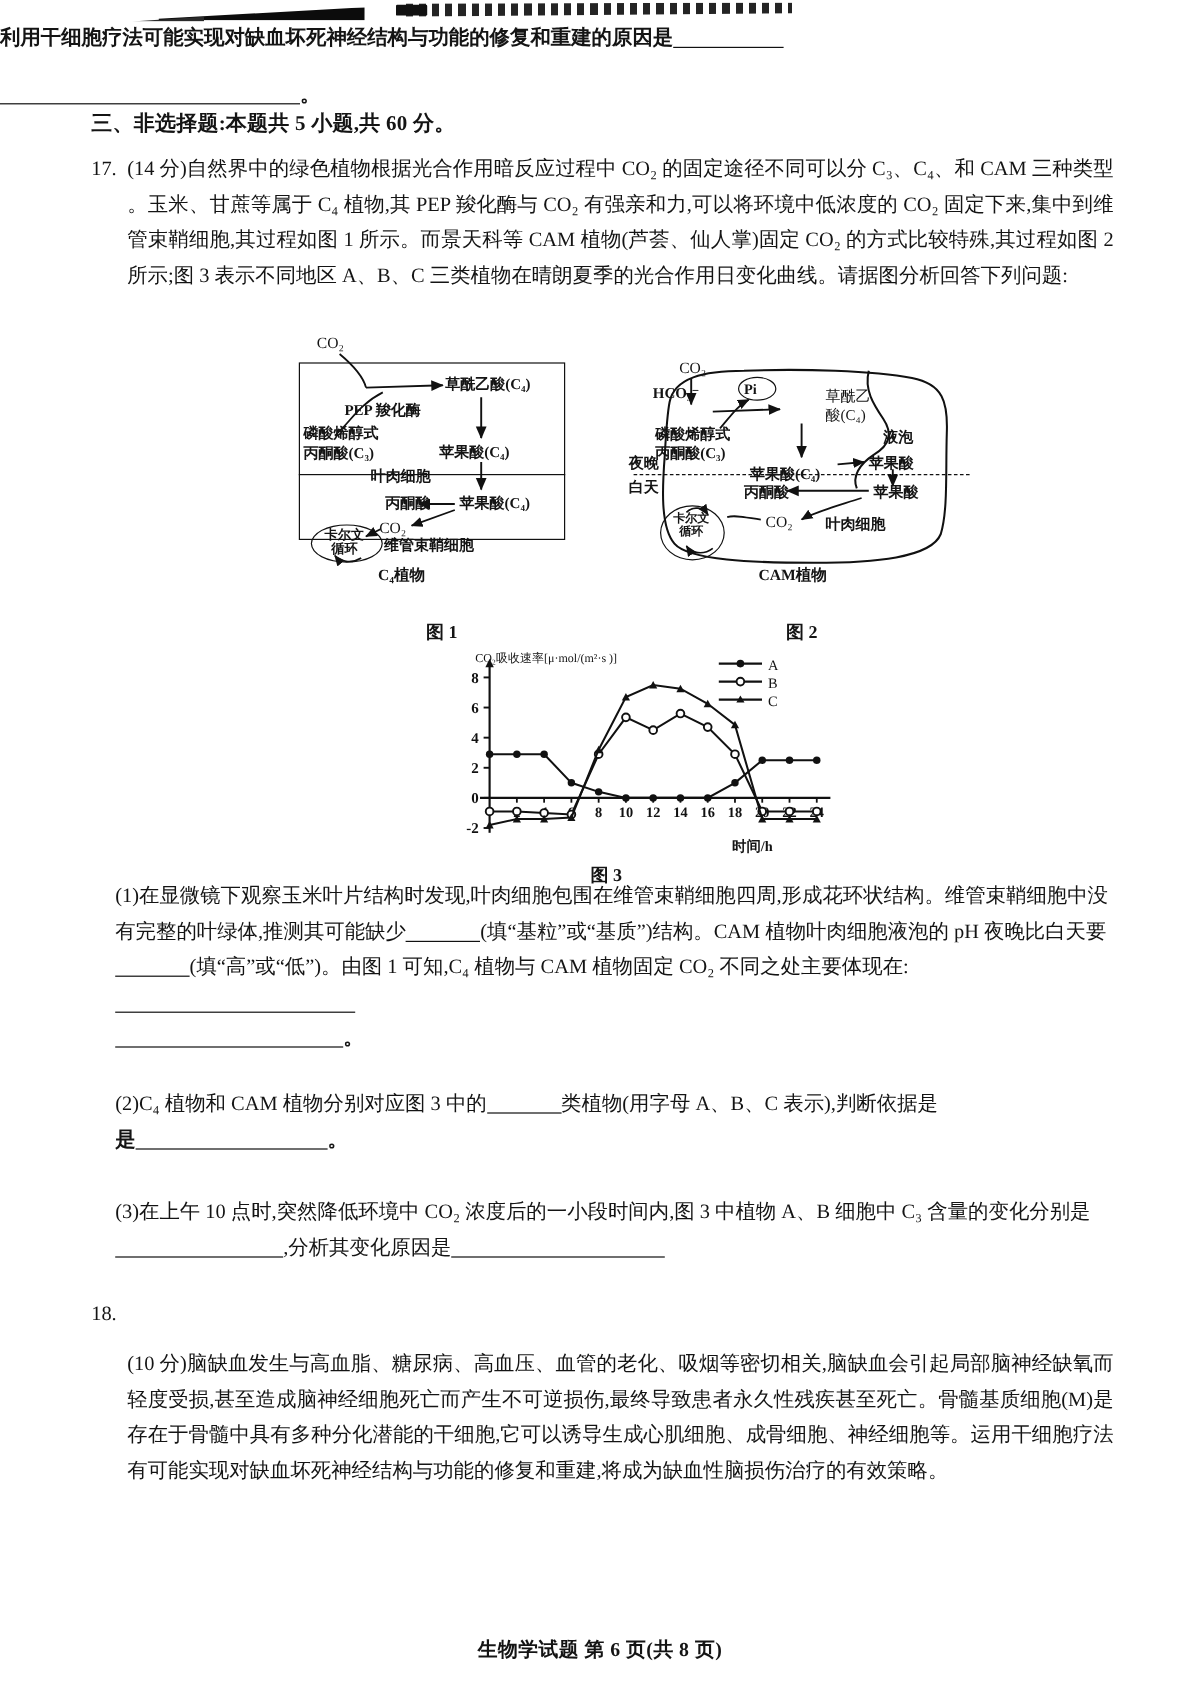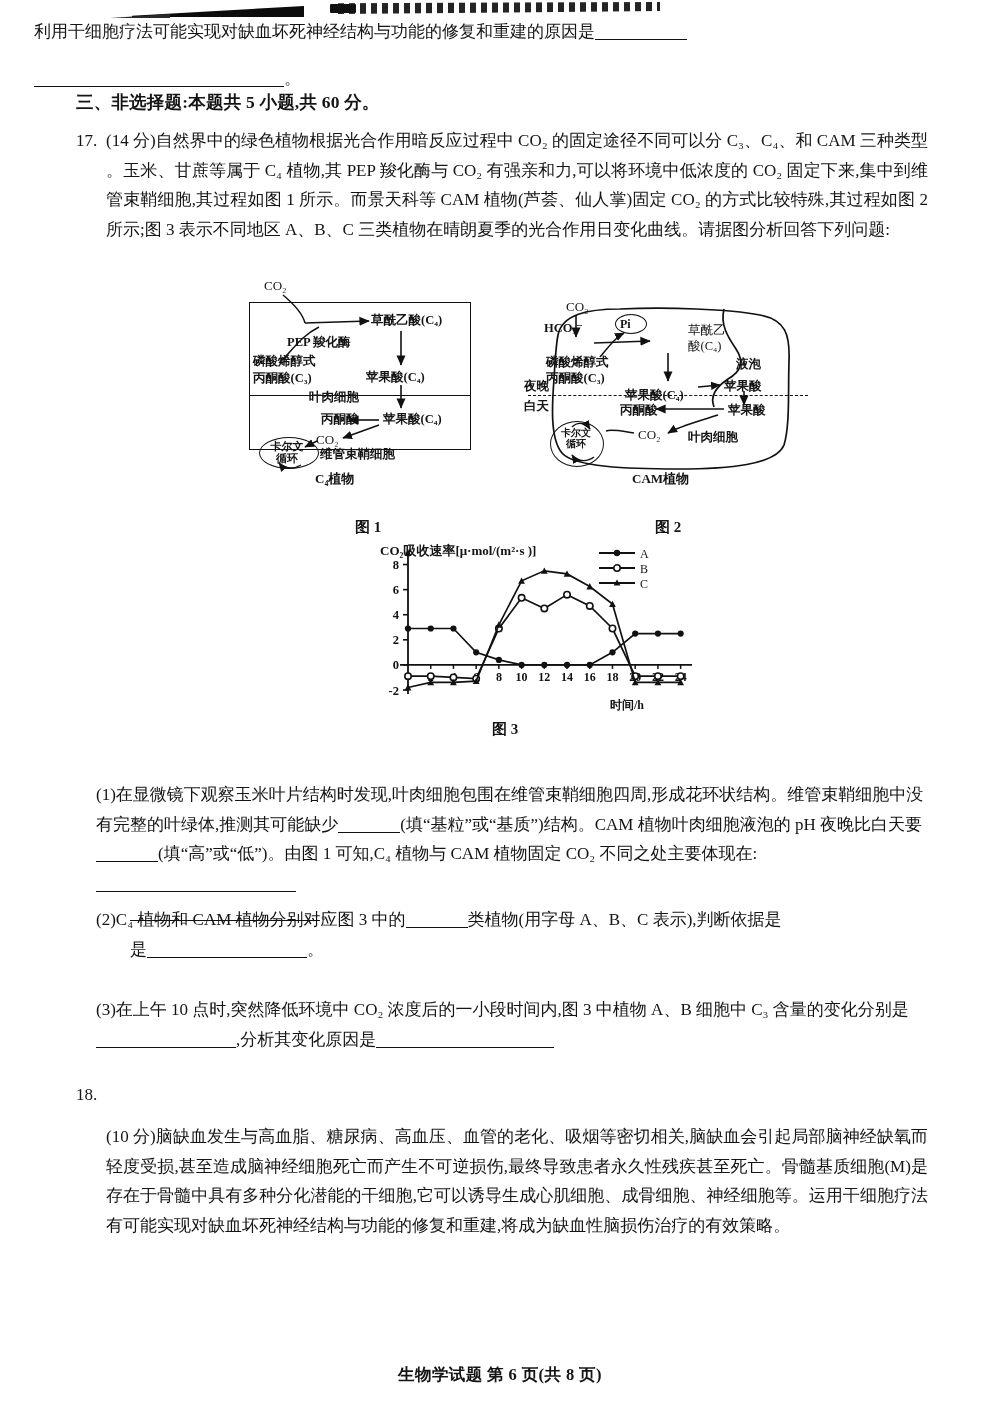--- a/index.html
+++ b/index.html
@@ -44,23 +44,23 @@
   .qnum{position:absolute;}
   .qbody{text-align:justify;}
   .blank{display:inline-block;border-bottom:1.3px solid #111;vertical-align:-3px;}
 
   #q17{left:76px;top:126px;width:852px;}
   #q17 .qnum{left:0;top:0;width:44px;}
   #q17 .qbody{margin-left:30px;}
 
   .sub-q{position:absolute;font-size:17px;line-height:29.5px;width:832px;}
   .sub-q p{margin:0;}
-  .indent{padding-left:34px;}
-
-  #q17a{left:96px;top:780px;}
+  .indent{font-weight:bold;}
+
+  #q17a{left:96px;top:732px;}
   #q17b{left:96px;top:905px;}
   #q17c{left:96px;top:995px;}
 
   #q18{left:76px;top:1080px;width:852px;font-size:17px;line-height:29.5px;}
   #q18 .qnum{left:0;top:0;}
   #q18 .qbody{margin-left:30px;text-align:justify;margin-top:42px;}
   #q18a{left:96px;top:1245px;width:832px;font-size:17px;line-height:29.5px;}
 
   .footer{
     position:absolute;left:0;right:0;top:1364px;text-align:center;
@@ -134,21 +134,21 @@
   }
 
   .cap{position:absolute;font-size:15px;font-weight:bold;}
   #cap1{left:355px;top:518px;}
   #cap2{left:655px;top:518px;}
   #cap3{left:492px;top:720px;}
 
   
   #fig3{position:absolute;left:360px;top:545px;width:340px;height:175px;}
   #fig3 .ylab{
-    position:absolute;left:20px;top:-3px;font-size:13px;font-weight:bold;
+    position:absolute;left:36px;top:-3px;font-size:10px;font-weight:normal;
     white-space:nowrap;
   }
   #fig3 .xlab{position:absolute;left:250px;top:152px;font-size:12px;font-weight:bold;}
   #fig3 svg{position:absolute;left:0;top:0;}
   .legend{position:absolute;left:238px;top:3px;font-size:12px;}
   .legend div{height:13px;line-height:13px;margin-bottom:2px;position:relative;padding-left:42px;}
   .legend svg{position:absolute;left:0;top:2px;}
 </style>
 </head>
 <body>

